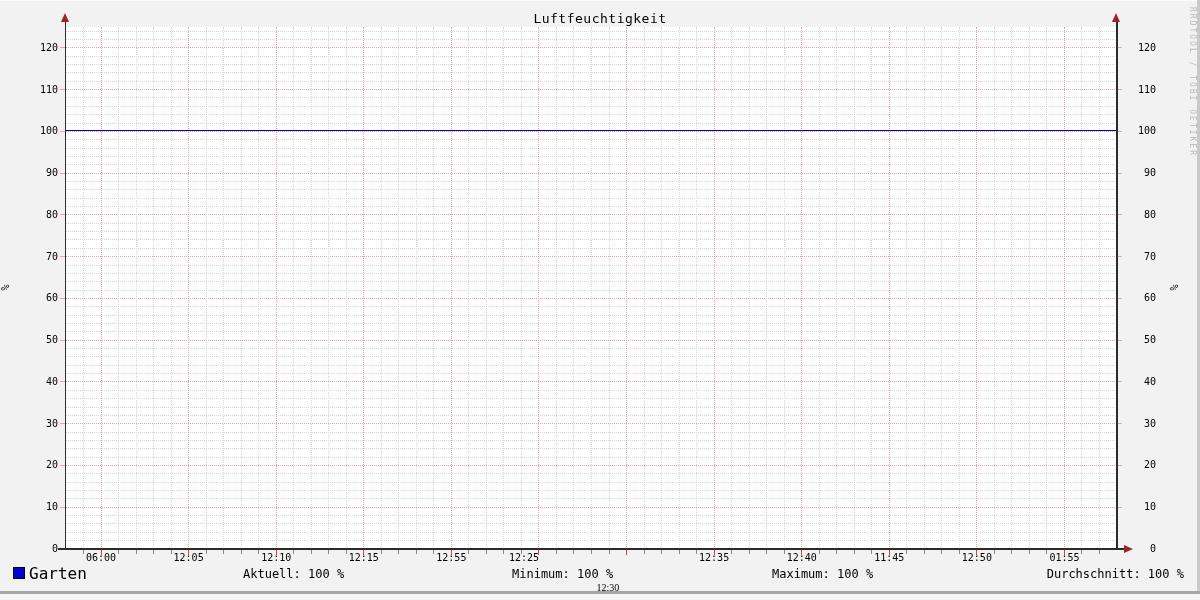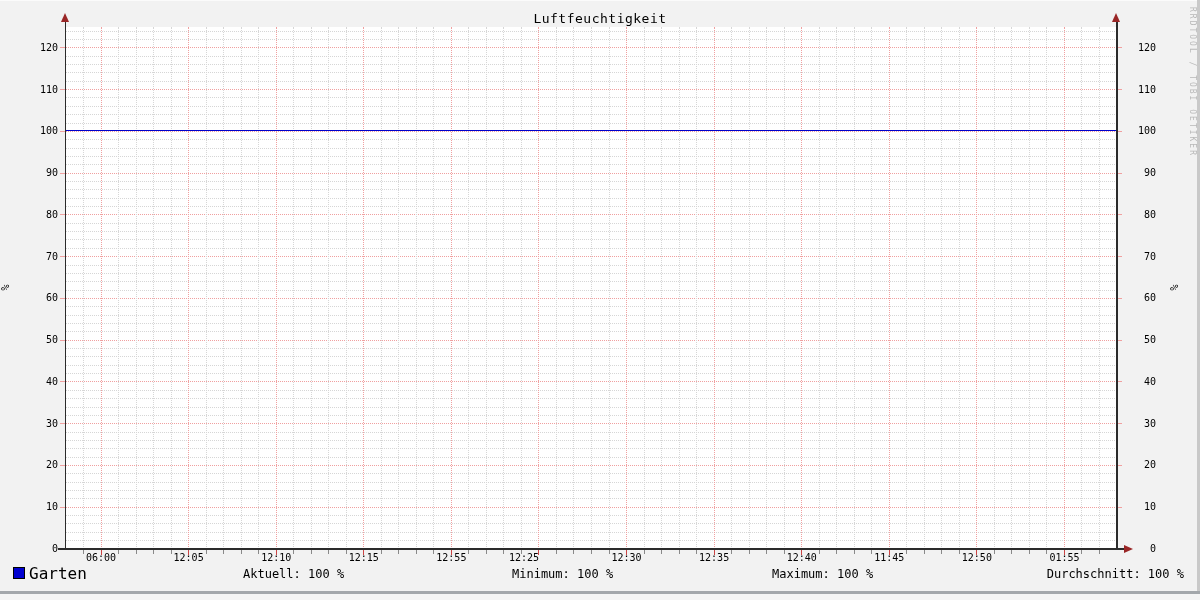--- a/index.html
+++ b/index.html
@@ -300,19 +300,19 @@
     <div style="position: absolute; left: 1046.43px; top: 549.5px; width: 1px; height: 4px; background: rgb(138, 138, 138);"></div>
     <div style="position: absolute; left: 1063.95px; top: 549.5px; width: 1px; height: 5px; background: rgb(204, 68, 68);"></div>
     <div style="position: absolute; left: 1081.47px; top: 549.5px; width: 1px; height: 4px; background: rgb(138, 138, 138);"></div>
     <div style="position: absolute; left: 1098.98px; top: 549.5px; width: 1px; height: 4px; background: rgb(138, 138, 138);"></div>
     <div class="tick-label" style="position: absolute; left: 71.0333px; width: 60px; top: 553px; text-align: center;">06:00</div>
     <div class="tick-label" style="position: absolute; left: 158.617px; width: 60px; top: 553px; text-align: center;">12:05</div>
     <div class="tick-label" style="position: absolute; left: 246.2px; width: 60px; top: 553px; text-align: center;">12:10</div>
     <div class="tick-label" style="position: absolute; left: 333.783px; width: 60px; top: 553px; text-align: center;">12:15</div>
     <div class="tick-label" style="position: absolute; left: 421.367px; width: 60px; top: 553px; text-align: center;">12:55</div>
     <div class="tick-label" style="position: absolute; left: 508.95px; width: 60px; top: 553px; text-align: left;">12:25</div>
-    <div class="tick-label" style="position: absolute; left: 596.533px; width: 60px; top: 553px; text-align: center;">12:30</div>
+    <div class="tick-label" style="position: absolute; left: 596.533px; width: 60px; top: 583px; text-align: left; font-family: Liberation Serif, serif;">12:30</div>
     <div class="tick-label" style="position: absolute; left: 684.117px; width: 60px; top: 553px; text-align: center;">12:35</div>
     <div class="tick-label" style="position: absolute; left: 771.7px; width: 60px; top: 553px; text-align: center;">12:40</div>
     <div class="tick-label" style="position: absolute; left: 859.283px; width: 60px; top: 553px; text-align: center;">11:45</div>
     <div class="tick-label" style="position: absolute; left: 946.867px; width: 60px; top: 553px; text-align: center;">12:50</div>
     <div class="tick-label" style="position: absolute; left: 1034.45px; width: 60px; top: 553px; text-align: center;">01:55</div>
   </div>
 
 </body></html>

